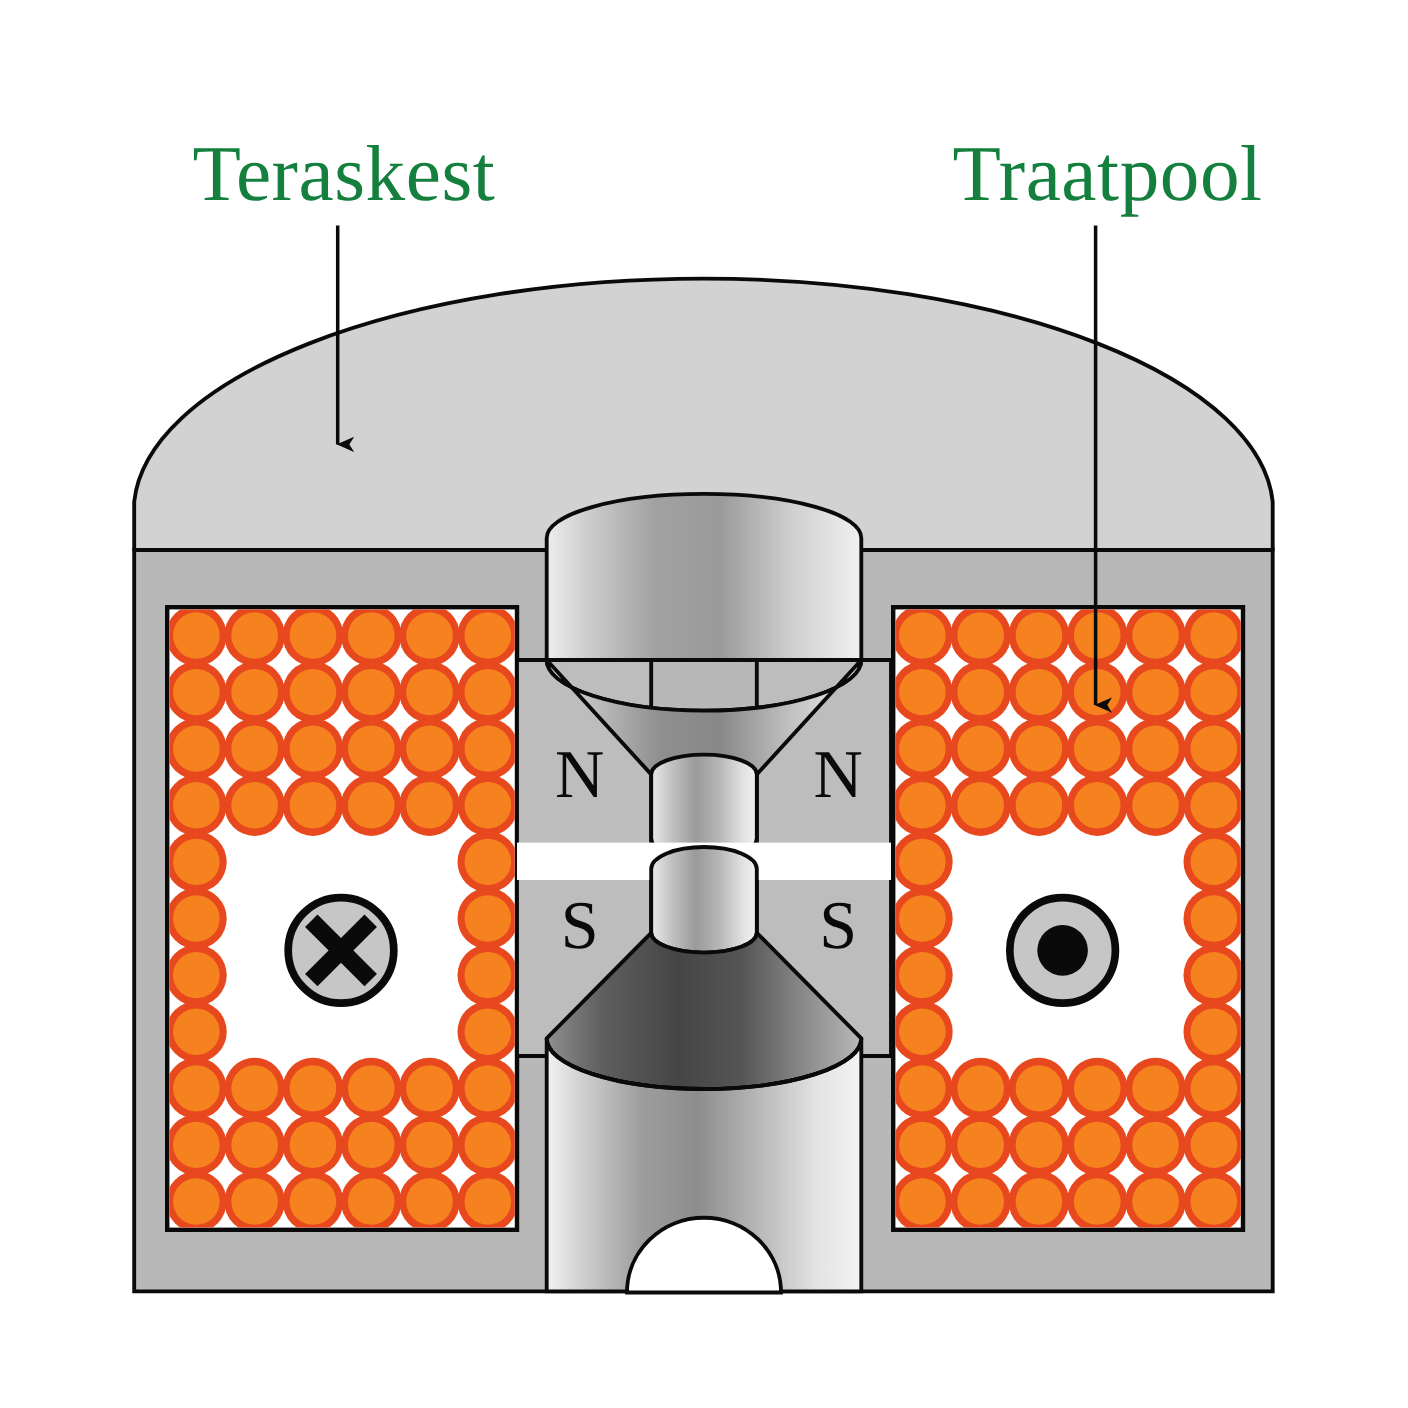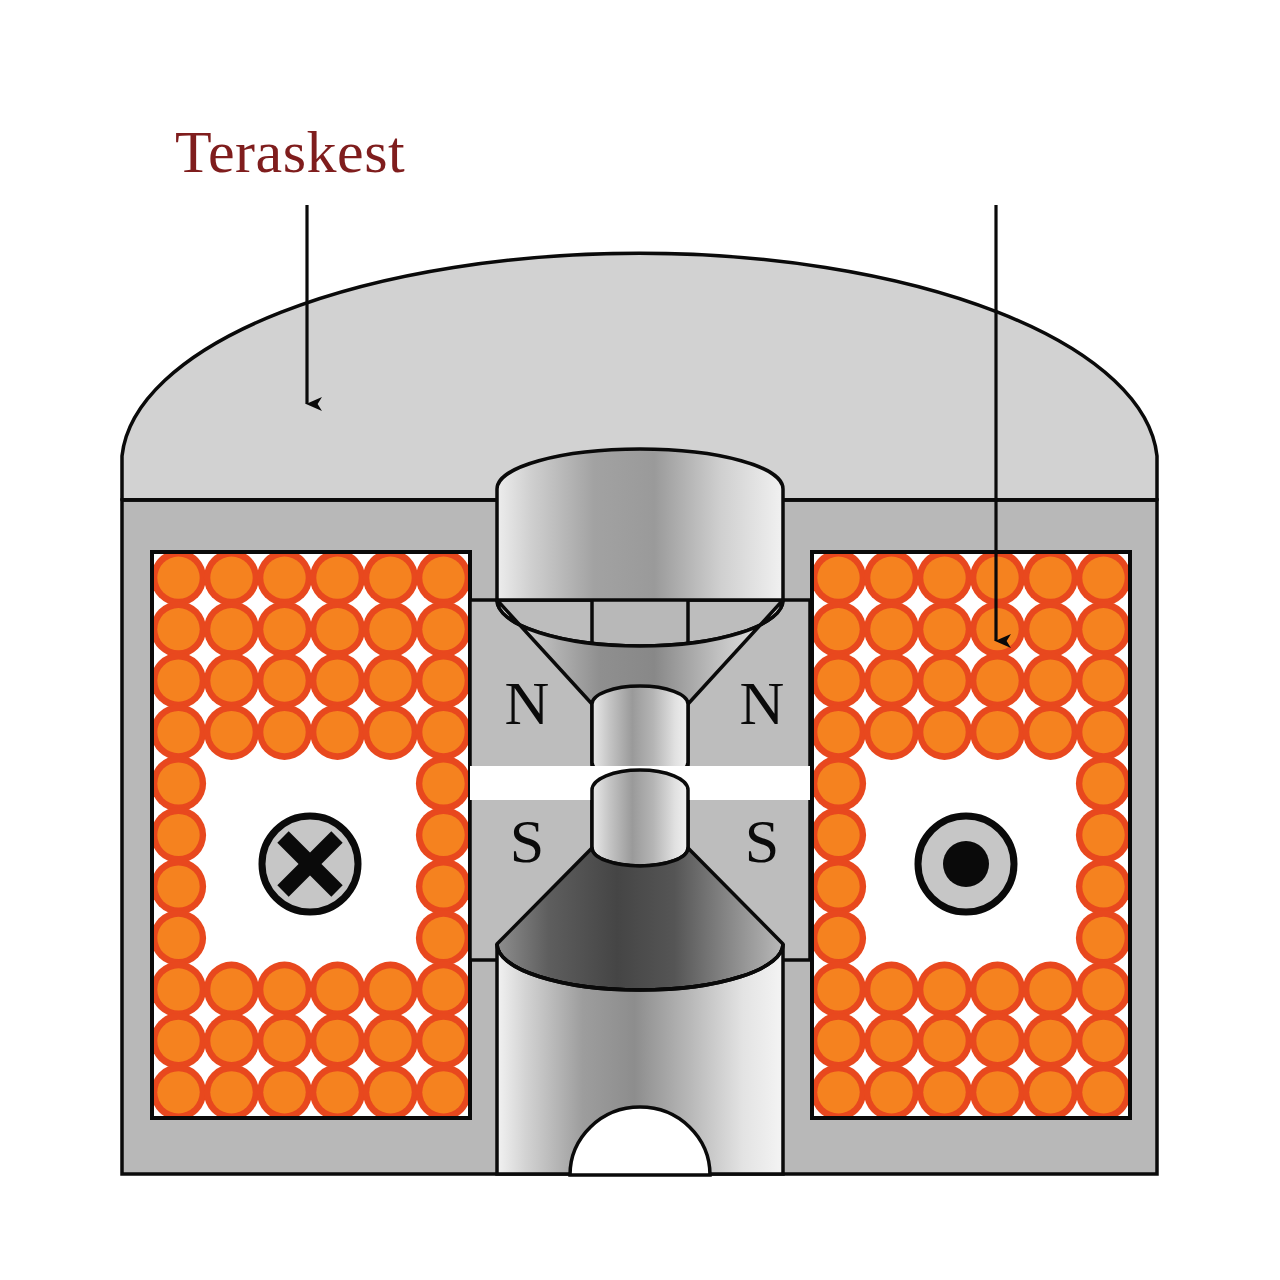--- a/index.html
+++ b/index.html
@@ -25,23 +25,23 @@
     position: absolute;
     left: 0;
     top: 0;
     width: 1280px;
     height: 1280px;
     display: block;
   }
   .callout-label {
     position: absolute;
     font-family: "Liberation Serif", "DejaVu Serif", serif;
-    font-size: 60px;
+    font-size: 72px;
     font-weight: 400;
-    color: #7f1d1d;
+    color: #15803d;
     white-space: nowrap;
     line-height: 1;
     letter-spacing: 0.5px;
   }
   #label-teraskest {
     left: 175px;
     top: 122px;
   }
   #label-traatpool {
     left: 866px;
@@ -447,14 +447,15 @@
     </g>
 
     <g>
       <line x1="307" y1="205" x2="307" y2="404" stroke="#0a0a0a" stroke-width="3.2" marker-end="url(#arrowHead)"></line>
       <line x1="996" y1="205" x2="996" y2="641" stroke="#0a0a0a" stroke-width="3.2" marker-end="url(#arrowHead)"></line>
     </g>
   </svg>
 
   <div class="callout-label" id="label-teraskest" style="left: 175px; top: 122px;">Teraskest</div>
 
+  <div class="callout-label" id="label-traatpool" style="left: 866px; top: 122px;">Traatpool</div>
 
 </div>
 
 </body></html>

